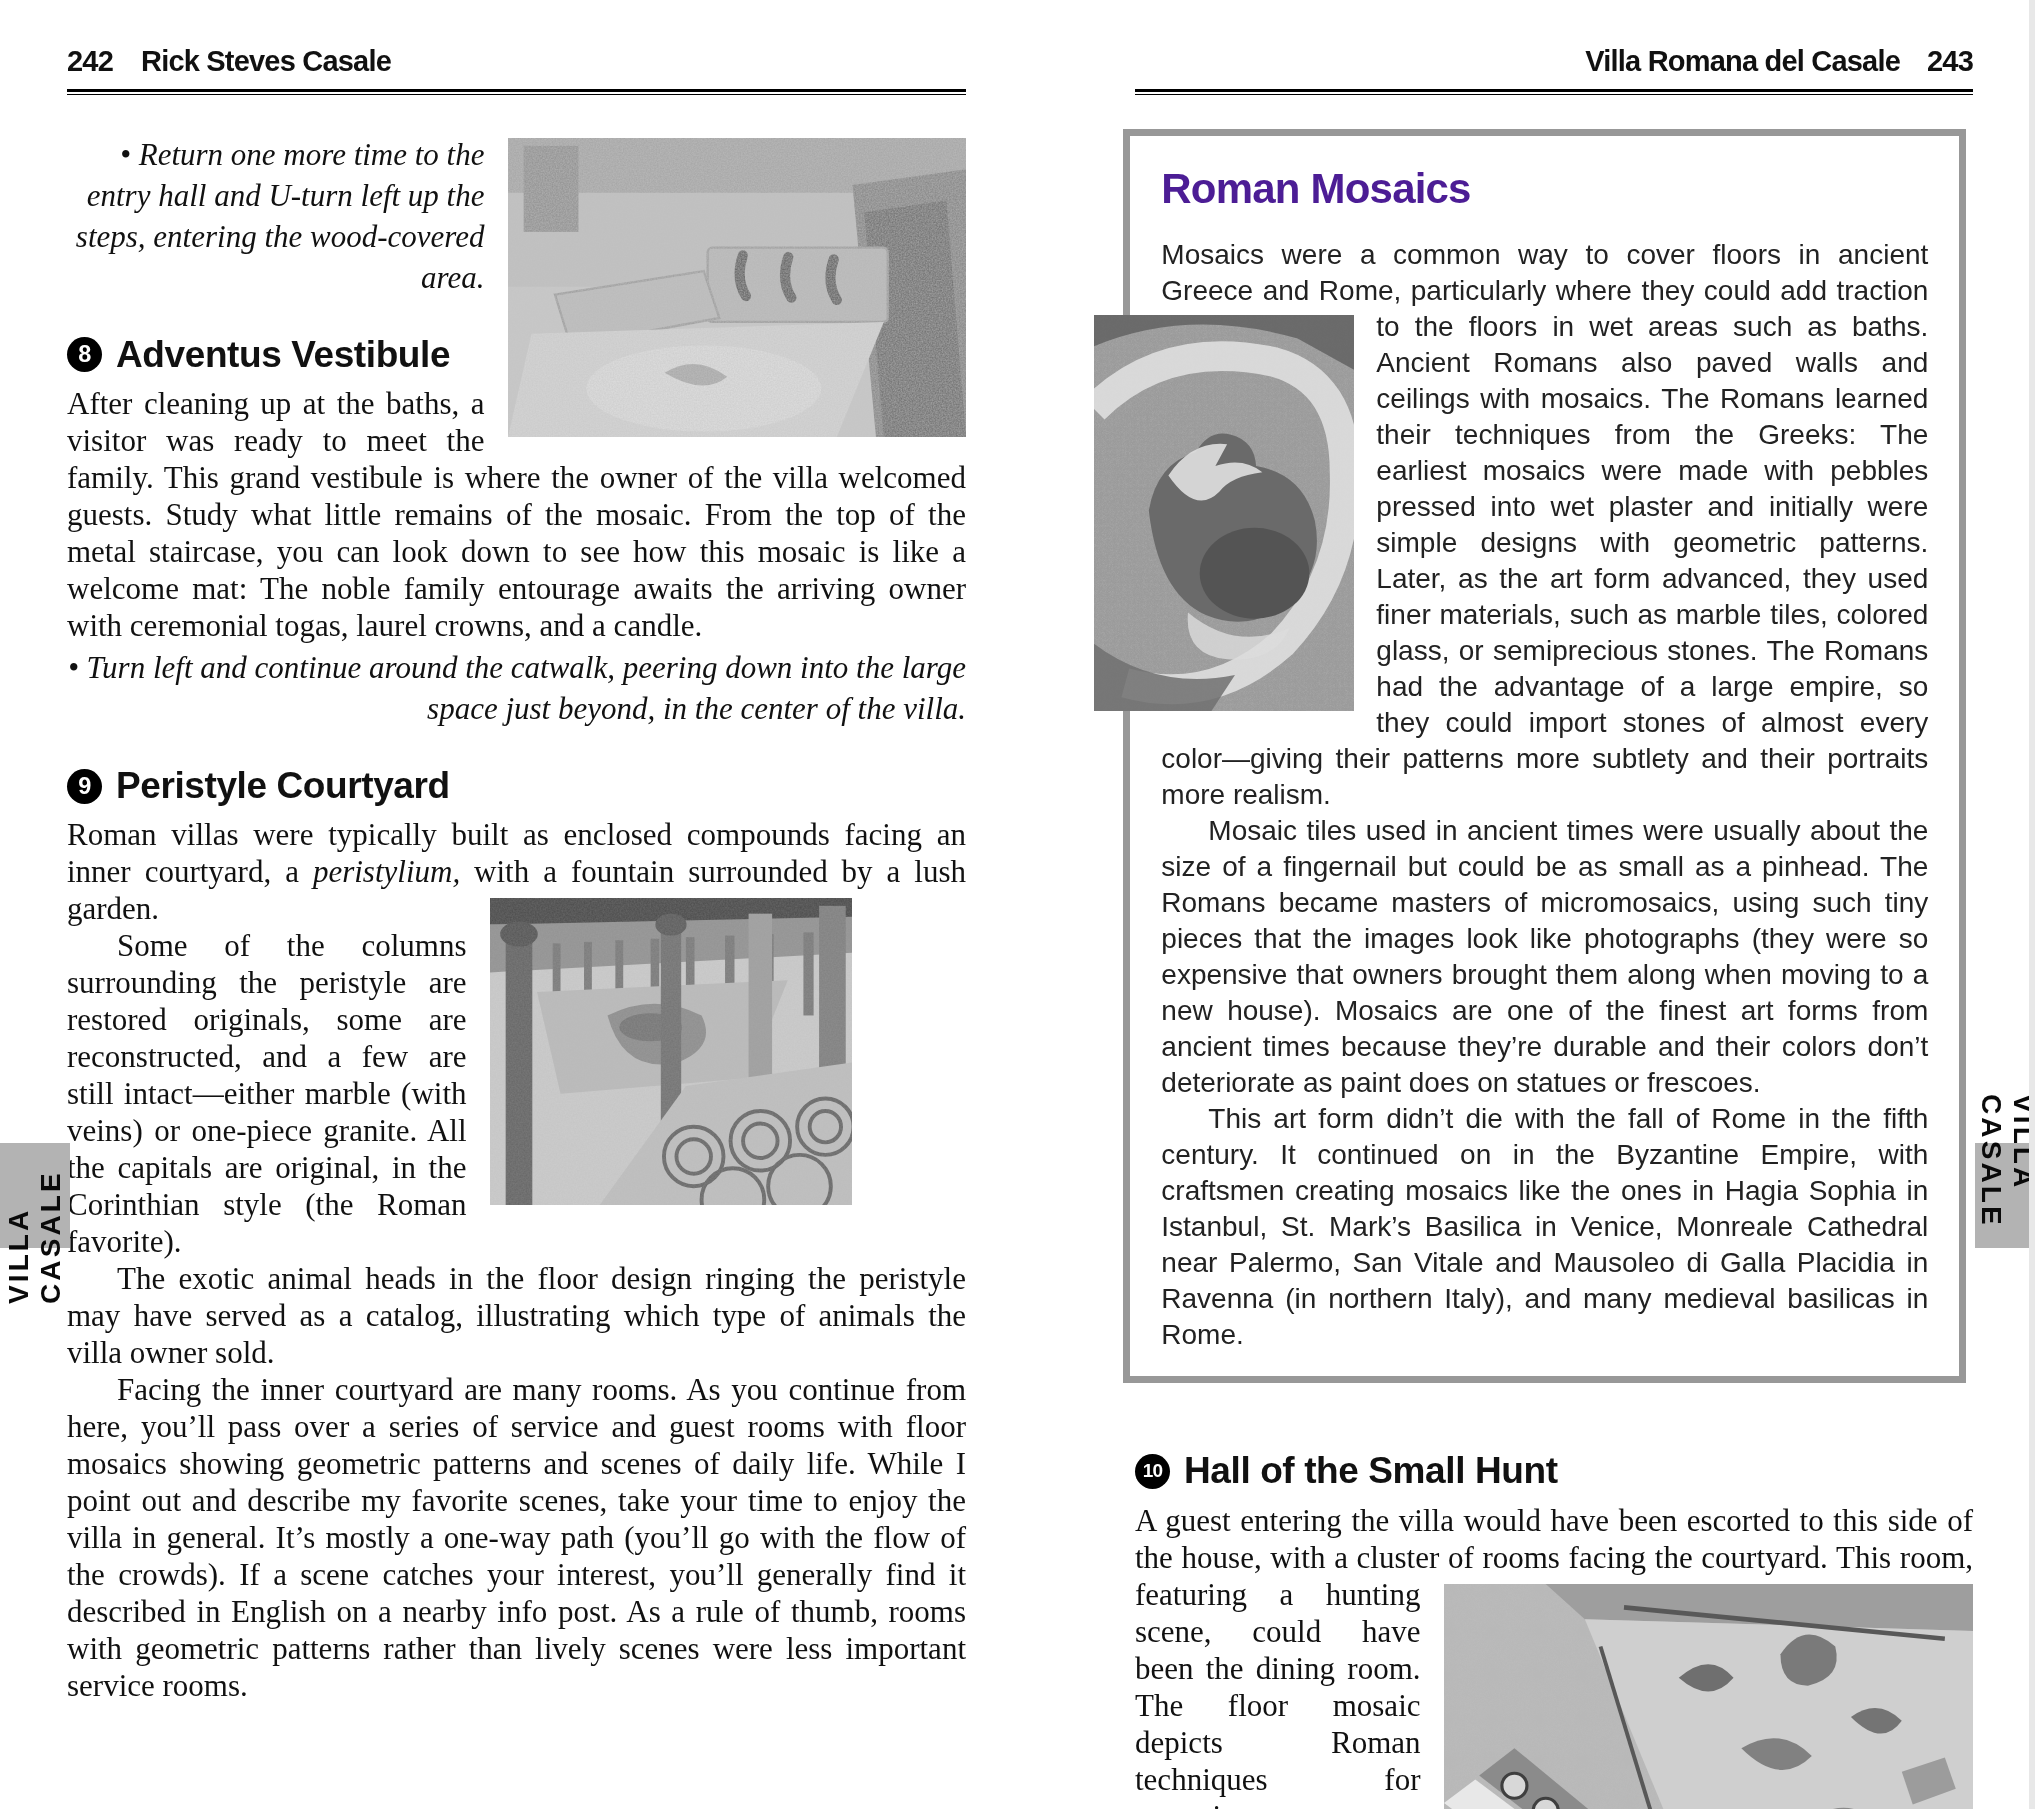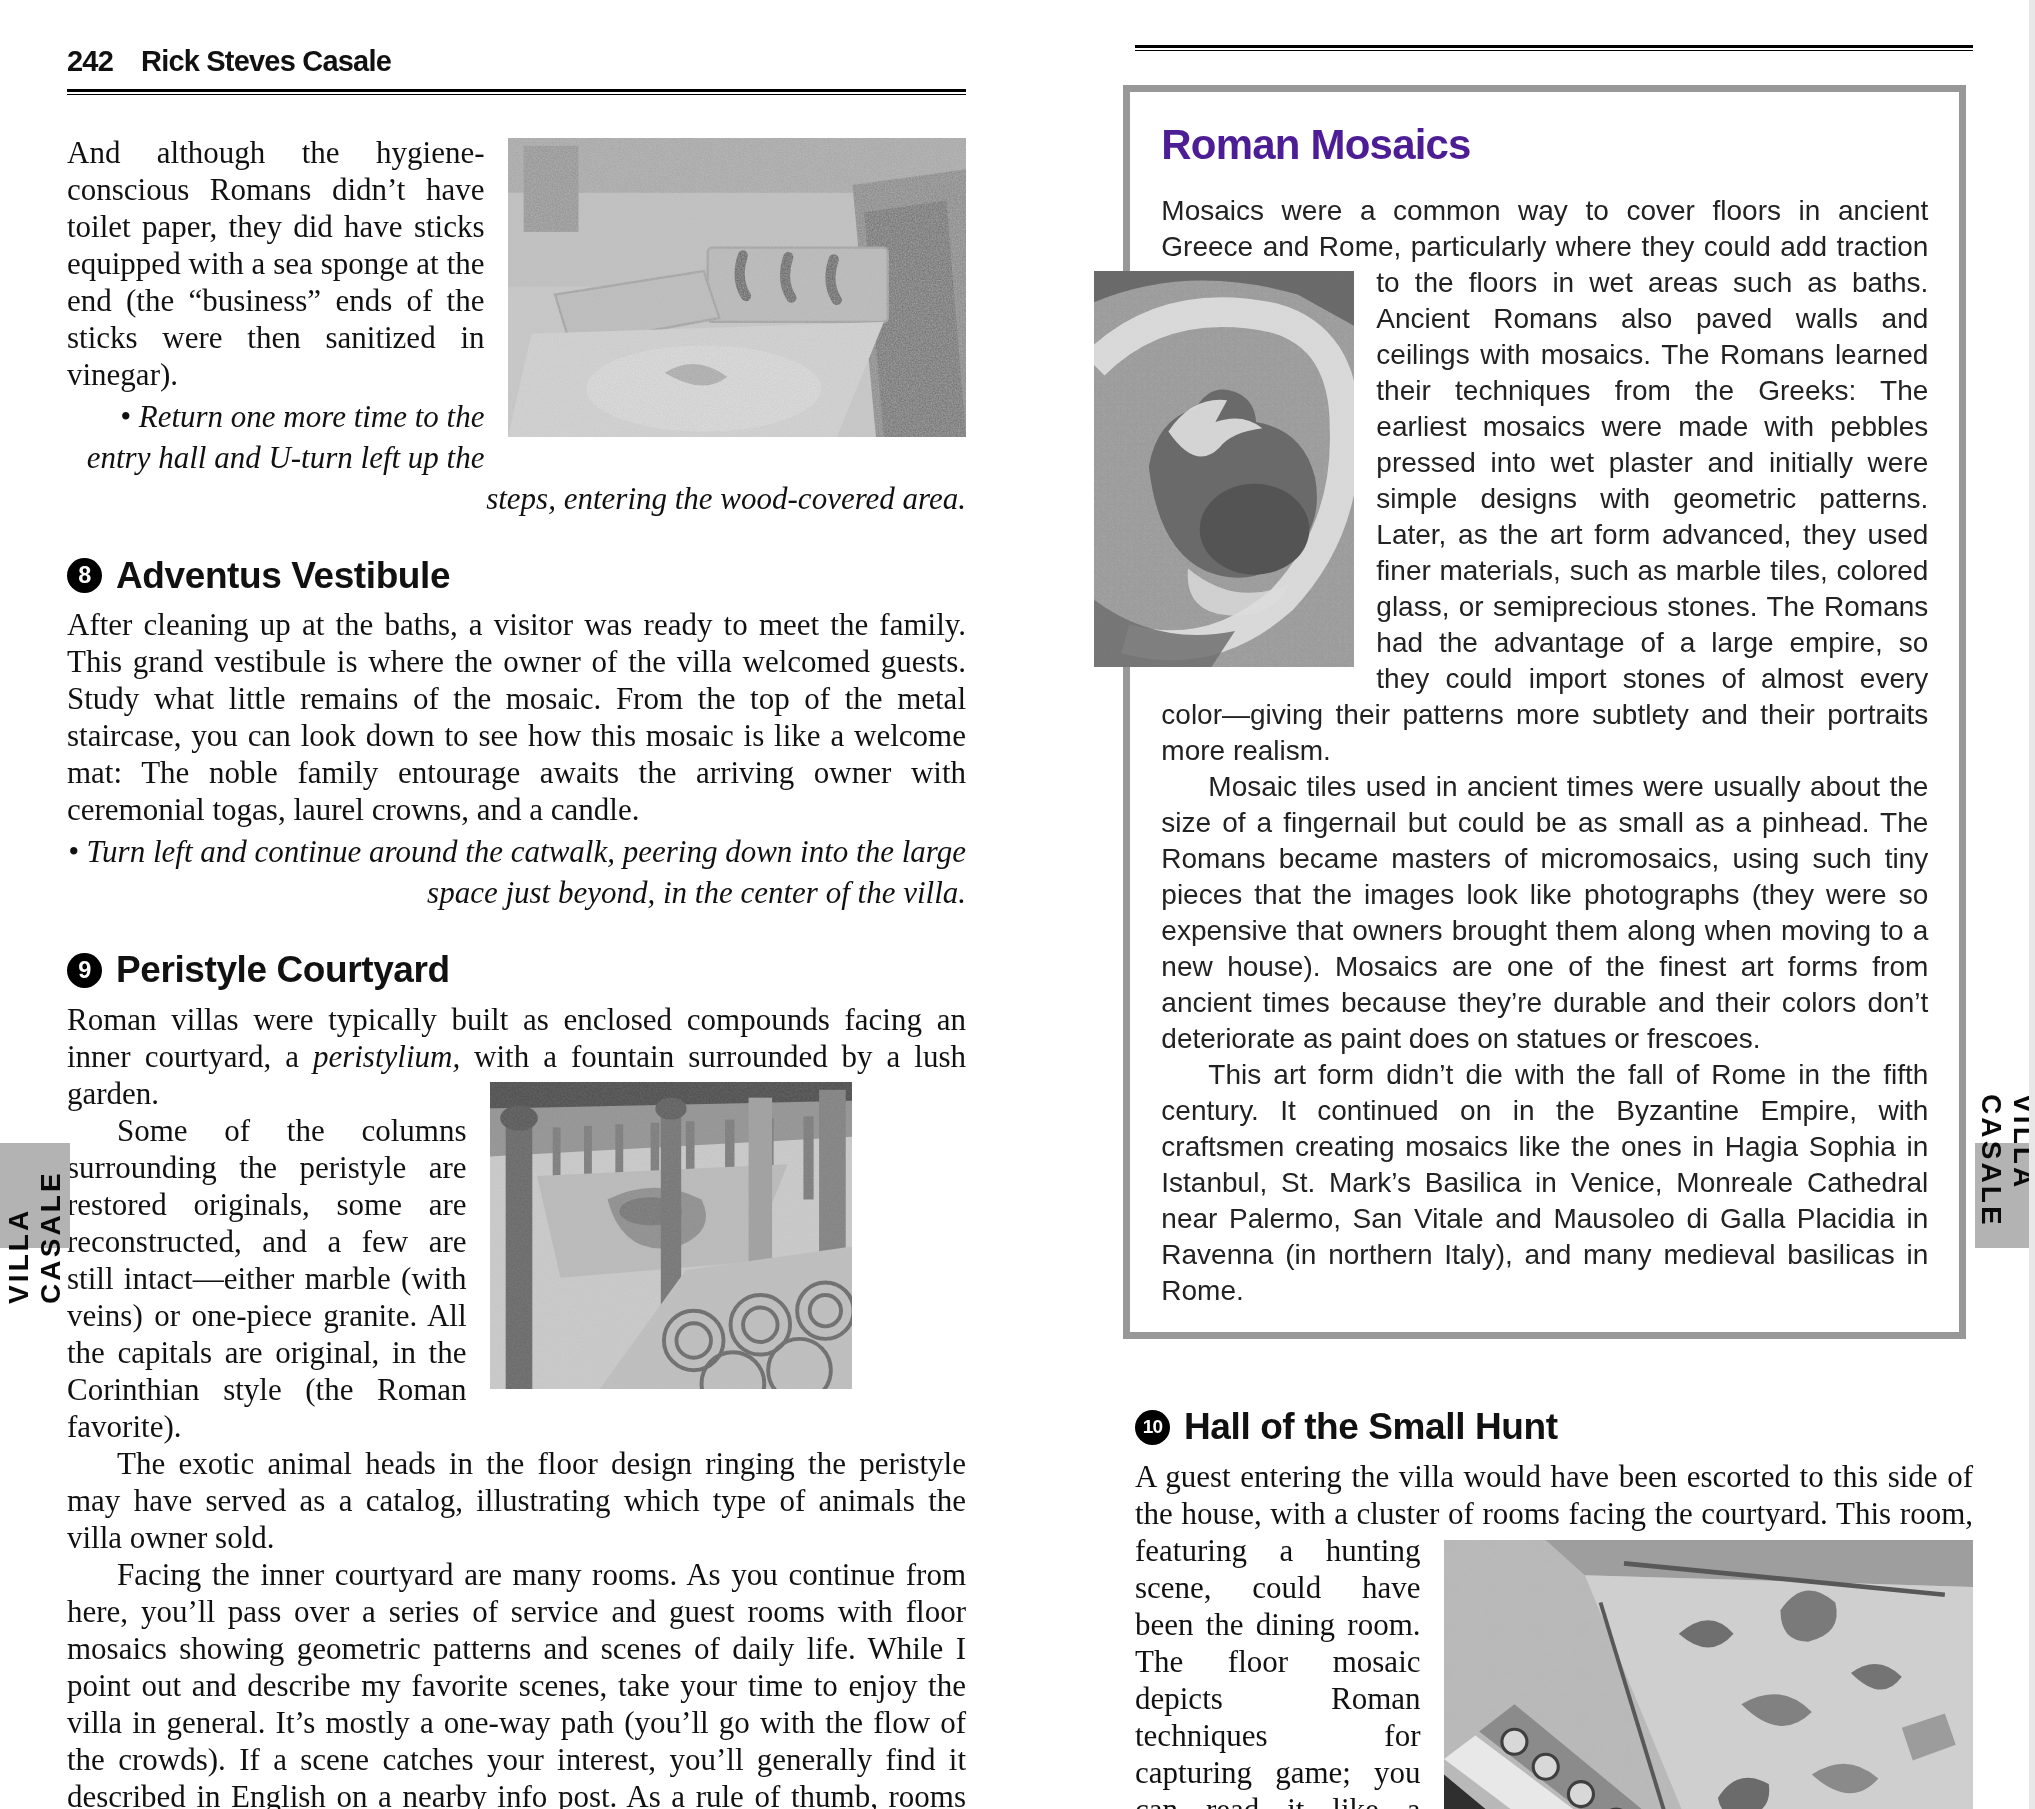--- a/index.html
+++ b/index.html
@@ -112,21 +112,20 @@
             <rect x="255" y="140" width="230" height="95" rx="6" fill="#b2b2b2" stroke="#8e8e8e" stroke-width="3"></rect>
             <path d="M300 150 q-10 30 4 52 M358 152 q-10 30 4 52 M416 155 q-10 30 4 52" stroke="#3c3c3c" stroke-width="13" fill="none" stroke-linecap="round"></path>
             <polygon points="60,200 250,170 270,230 80,265" fill="#b7b7b7" stroke="#909090" stroke-width="3"></polygon>
             <polygon points="30,250 480,235 420,382 0,382" fill="#dadada"></polygon>
             <ellipse cx="250" cy="320" rx="150" ry="55" fill="#e6e6e6"></ellipse>
             <path d="M200 300 q40 -25 80 5 q-30 25 -80 -5" fill="#9f9f9f"></path>
             <rect x="20" y="10" width="70" height="110" fill="#7d7d7d"></rect>
             <rect x="0" y="0" width="585" height="382" fill="none" filter="url(#nz1)"></rect>
           </svg>
         </span>
-        <span>And although the hygiene-conscious Romans didn’t have toilet paper, they did have sticks equipped with a sea sponge at the end (the “business” ends of the sticks were then sanitized in vinegar).</span>
       </p>
       <p class="guide">• Return one more time to the entry hall and U-turn left up the steps, entering the wood-covered area.</p>
 
       <div class="sec-head">
         <span class="secnum">8</span>
         <span>Adventus Vestibule</span>
       </div>
       <p class="body">After cleaning up at the baths, a visitor was ready to meet the family. This grand vestibule is where the owner of the villa welcomed guests. Study what little remains of the mosaic. From the top of the metal staircase, you can look down to see how this mosaic is like a welcome mat: The noble family entourage awaits the arriving owner with ceremonial togas, laurel crowns, and a candle.</p>
       <p class="guide">• Turn left and continue around the catwalk, peering down into the large space just beyond, in the center of the villa.</p>
 
@@ -182,20 +181,24 @@
         </span><span>lush garden.</span>
       </p>
       <p class="body indent">Some of the columns surrounding the peristyle are restored originals, some are reconstructed, and a few are still intact—either marble (with veins) or one-piece granite. All the capitals are original, in the Corinthian style (the Roman favorite).</p>
       <p class="body indent">The exotic animal heads in the floor design ringing the peristyle may have served as a catalog, illustrating which type of animals the villa owner sold.</p>
       <p class="body indent">Facing the inner courtyard are many rooms. As you continue from here, you’ll pass over a series of service and guest rooms with floor mosaics showing geometric patterns and scenes of daily life. While I point out and describe my favorite scenes, take your time to enjoy the villa in general. It’s mostly a one-way path (you’ll go with the flow of the crowds). If a scene catches your interest, you’ll generally find it described in English on a nearby info post. As a rule of thumb, rooms with geometric patterns rather than lively scenes were less important service rooms.</p>
 
     </div>
   </div>
 
   <div class="page-right">
+    <div class="pg-header right">
+      <span class="pg-title">Villa Romana del Casale</span>
+      <span class="pg-num">243</span>
+    </div>
     <div class="rule"></div>
 
     <div class="box">
       <div class="box-title">Roman Mosaics</div>
       <p>
         <span>Mosaics were a common way to cover floors in ancient Greece and Rome, particularly where they could add traction to the </span><span class="ph float-horse">
           <svg viewBox="0 0 332 506" preserveAspectRatio="none" role="img">
             <defs>
               <filter id="nz3" x="0" y="0" width="100%" height="100%">
                 <feTurbulence type="turbulence" baseFrequency="0.9" numOctaves="2" seed="4" result="t"></feTurbulence>

